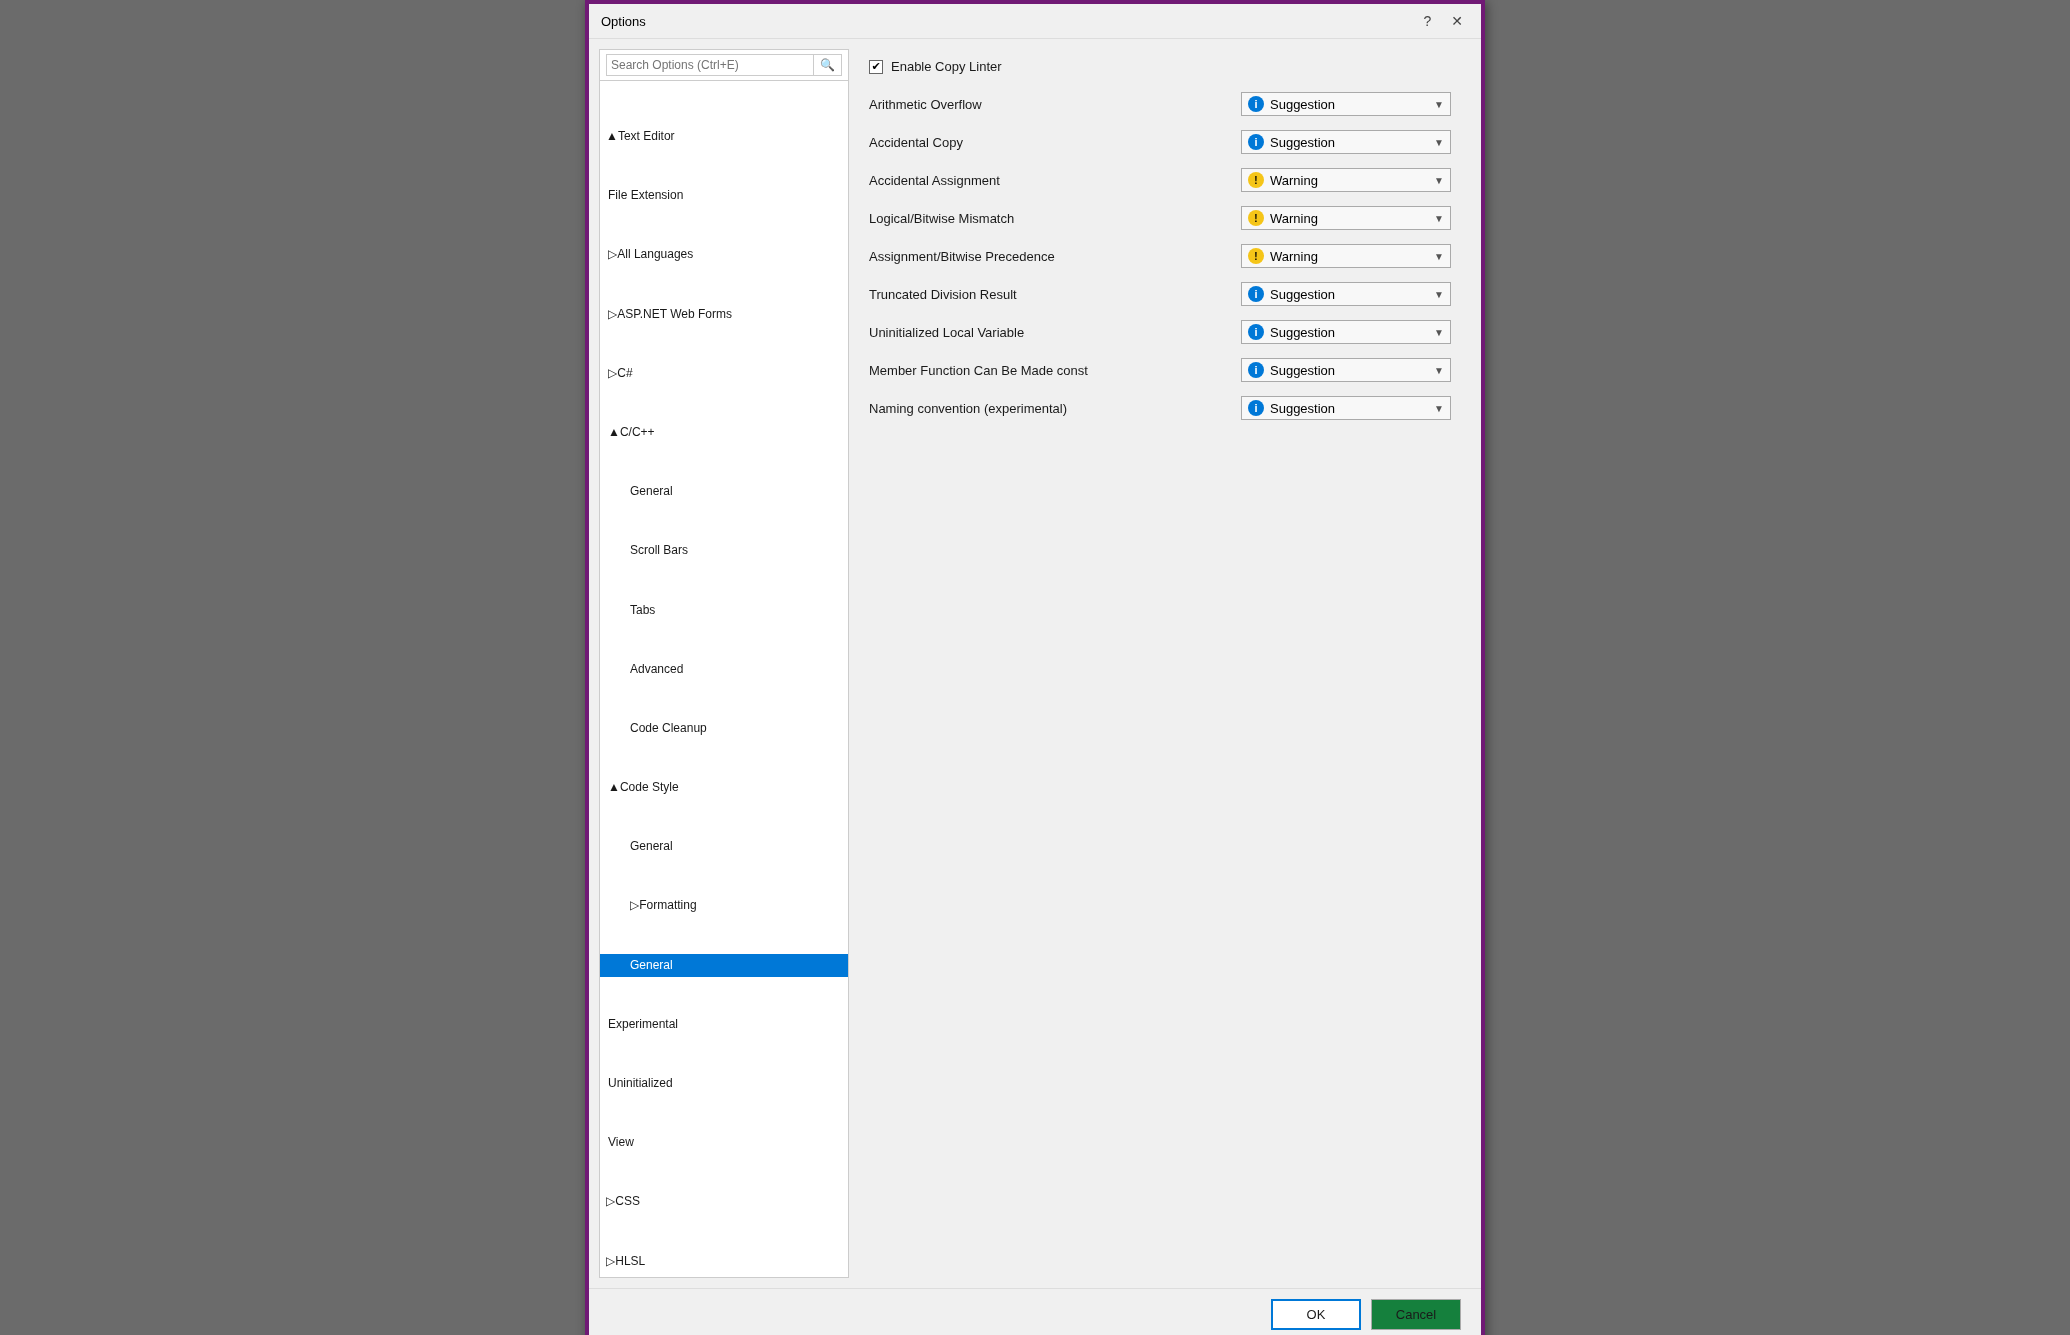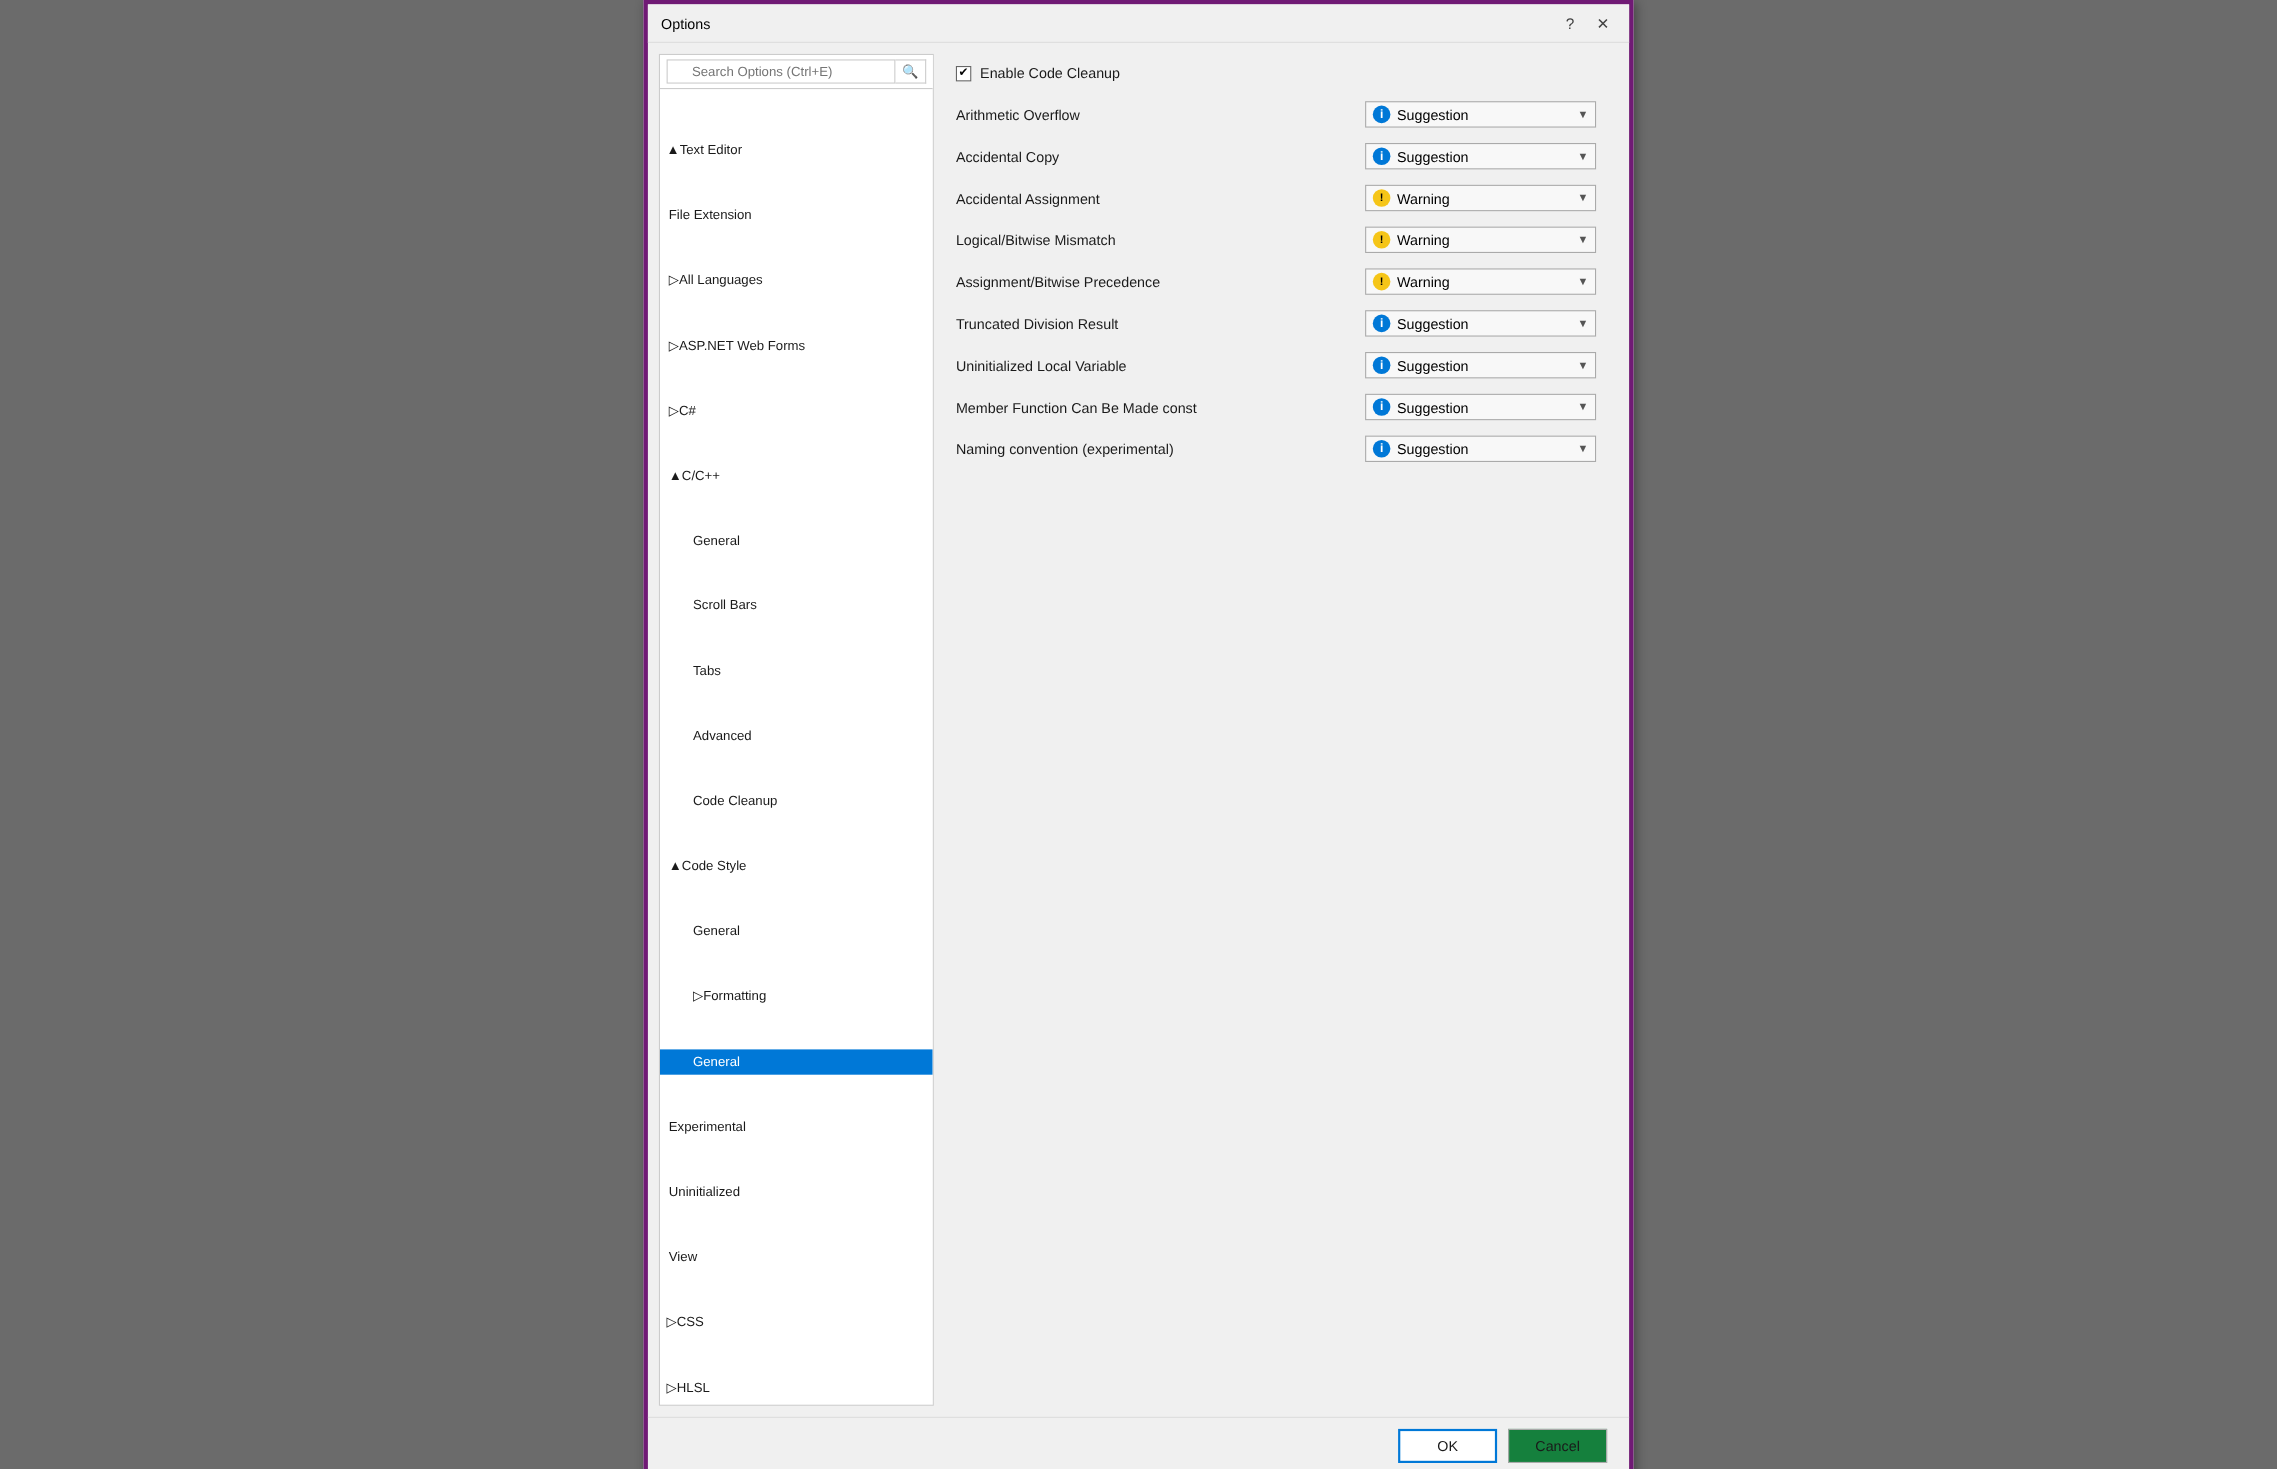--- a/index.html
+++ b/index.html
@@ -67,21 +67,21 @@
     .search-box {
       display: flex;
       align-items: center;
       border-bottom: 1px solid #ccc;
       padding: 4px 6px;
       background: #fff;
     }
     .search-input {
       border: 1px solid #ccc;
       flex: 1;
-      padding: 3px 22px;
+      padding: 3px 4px;
       font-size: 12px;
       color: #888;
       outline: none;
     }
     .search-icon-btn {
       background: none;
       border: 1px solid #ccc;
       border-left: none;
       padding: 3px 6px;
       cursor: pointer;
@@ -258,21 +258,21 @@
           <div class="tree-item level-0">▷CSS</div>
           <div class="tree-item level-0">▷HLSL</div>
         </div>
     </div>
 
     <div class="right-panel">
       <div class="enable-row">
         <div class="checkbox" id="enable-cb">
           <span class="checkbox-check">✔</span>
         </div>
-        <span class="enable-label">Enable Code Cleanup</span>
+        <span class="enable-label">Enable Copy Linter</span>
       </div>
       <div id="settings-container">
       <div class="settings-row">
             <span class="setting-label">Arithmetic Overflow</span>
             <div class="dropdown-wrap">
               <div class="dropdown-inner">
                 <div class="dropdown-content">
                   <span class="dropdown-icon info">i</span>
                   <span>Suggestion</span>
                 </div>

